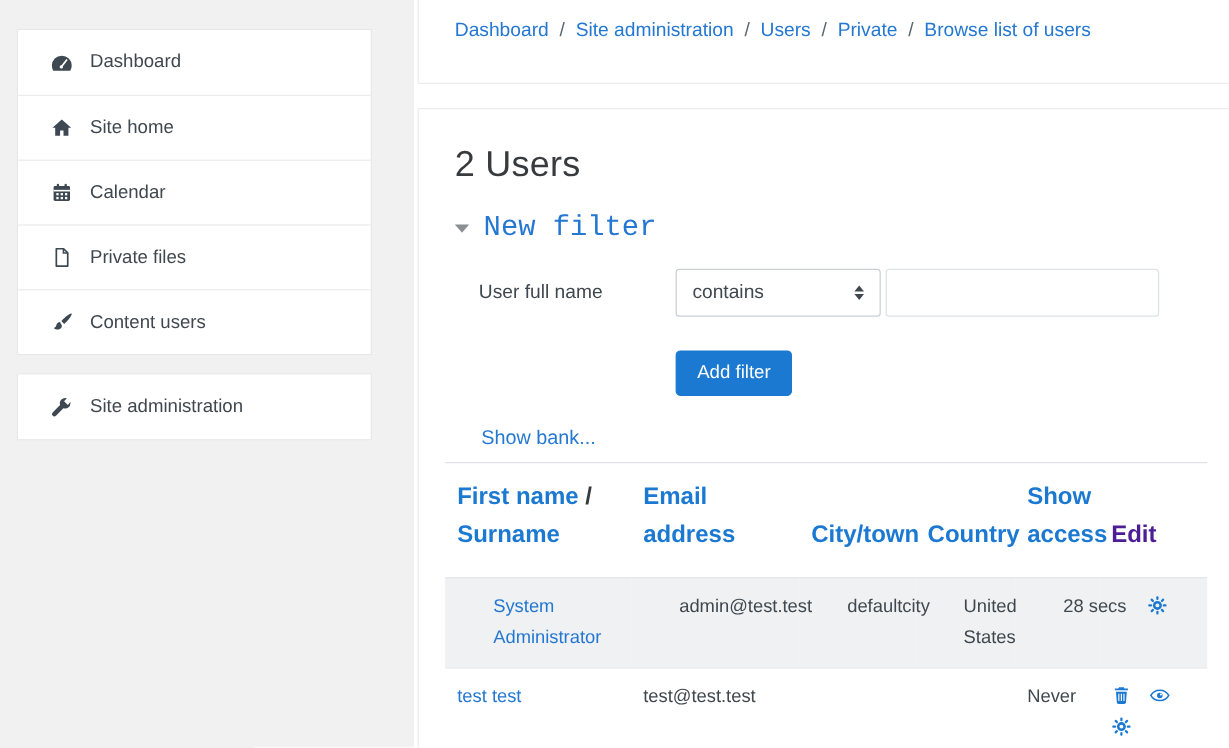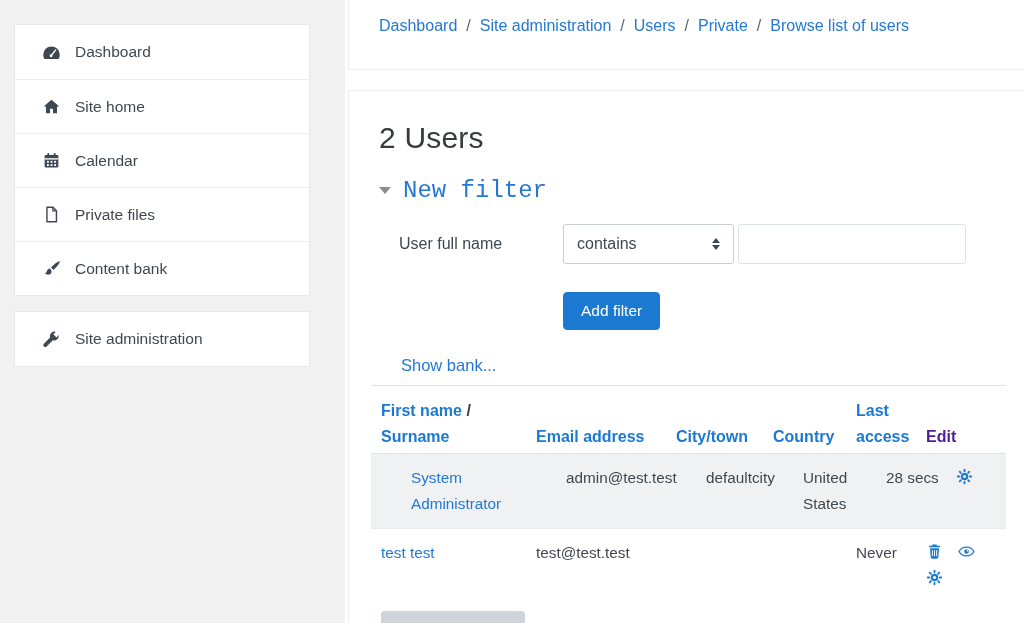--- a/index.html
+++ b/index.html
@@ -44,22 +44,22 @@
   .filter-input { width:228px; height:40px; margin-left:4px; border:1px solid #dde2e6;
     border-radius:3px; padding:0 10px; font-size:16px; font-family:"Liberation Sans",sans-serif; }
   .btn-primary { display:inline-block; margin:28px 0 0 184px; background:#1b79d2; color:#fff;
     border:1px solid #1b79d2; border-radius:4px; padding:9px 17px; font-size:15.5px;
     font-family:"Liberation Sans",sans-serif; cursor:pointer; }
   .show-more { display:inline-block; margin:26px 0 0 22px; font-size:16.5px;
     color:#2478d2; text-decoration:none; cursor:pointer; }
   .divider { width:635px; margin:10px 0 0 -8px; border-bottom:1px solid #dee2e6; }
   
   table.users { margin-left:-8px; width:635px; border-collapse:collapse; table-layout:fixed; }
-  table.users th { text-align:left; vertical-align:bottom; padding:12px 10px 4px 10px;
-    font-size:16px; font-weight:bold; color:#1b79d2; line-height:1.6; }
+  table.users th { text-align:left; vertical-align:bottom; padding:12px 10px 19px 10px;
+    font-size:20px; font-weight:bold; color:#1b79d2; line-height:1.6; }
   table.users th a { color:#1b79d2; text-decoration:none; cursor:pointer; }
   table.users th .hdr-sep { color:#373b3e; }
   table.users th.edit-col { color:#4c1d95; }
   table.users td { vertical-align:top; padding:11px 10px; font-size:15.3px; color:#40484f; line-height:1.7; }
   table.users td a { color:#2478d2; text-decoration:none; cursor:pointer; }
   tr.striped { background:#f0f1f2; }
   tbody tr:first-child td { border-top:1px solid #dee2e6;padding-left:40px; }
   tbody tr + tr td { border-top:1px solid #e9ebed; }
   td.nowrap { white-space:nowrap; }
   .actions { display:flex; flex-wrap:wrap; gap:9px 15px; padding-top:3px; }
@@ -108,21 +108,21 @@
       <svg viewBox="0 0 20 20">
           <path d="M5.2 2.4h6.4l3.6 3.6v11.6H5.2z" fill="none" stroke="#3e4853" stroke-width="1.5" stroke-linejoin="round"></path>
           <path d="M11.4 2.6v3.6h3.6" fill="none" stroke="#3e4853" stroke-width="1.3"></path>
         </svg>
       <span>Private files</span>
     </div>
     <div class="side-item">
       <svg viewBox="0 0 20 20">
           <path class="ic" d="M18.2 2.3c-2.9.9-6.9 4.5-8.6 6.7l2.5 2.5c2.2-1.7 5.8-5.7 6.7-8.6a.5.5 0 0 0-.6-.6zM8.6 9.9c-1.9.2-3 1-3.4 2.7-.3 1.3-1 2-2.2 2.4 1.3 1.6 4.5 2.1 6.2.4 1.3-1.3 1.1-3.1-.2-4.3z"></path>
         </svg>
-      <span>Content bank</span>
+      <span>Content users</span>
     </div>
   </div>
   <div class="side-card" id="side-card-2">
     <div class="side-item">
       <svg viewBox="0 0 20 20">
           <path class="ic" d="M17.6 6.2a4.7 4.7 0 0 1-6.2 4.6l-6.5 6.5a2 2 0 1 1-2.9-2.9l6.5-6.5a4.7 4.7 0 0 1 6-5.9L12 4.6l3.3 3.3 2.2-2.6c.1.3.1.6.1.9z"></path>
         </svg>
       <span>Site administration</span>
     </div>
   </div>
@@ -179,21 +179,21 @@
     <thead>
       <tr>
         <th>
           <a>First name</a>
           <span class="hdr-sep">/</span>
           <a>Surname</a>
         </th>
         <th><a>Email address</a></th>
         <th><a>City/town</a></th>
         <th><a>Country</a></th>
-        <th><a>Last access</a></th>
+        <th><a>Show access</a></th>
         <th class="edit-col">Edit</th>
       </tr>
     </thead>
     <tbody>
       <tr class="striped">
         <td><a>System Administrator</a></td>
         <td class="nowrap">admin@test.test</td>
         <td class="nowrap">defaultcity</td>
         <td>United States</td>
         <td class="nowrap">28 secs</td>

